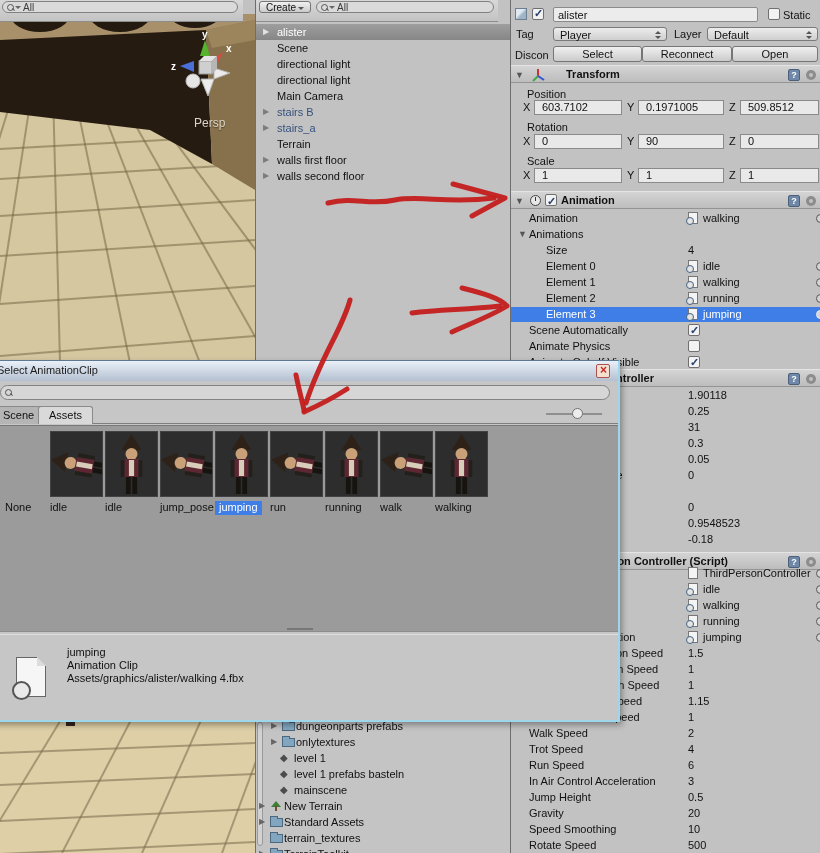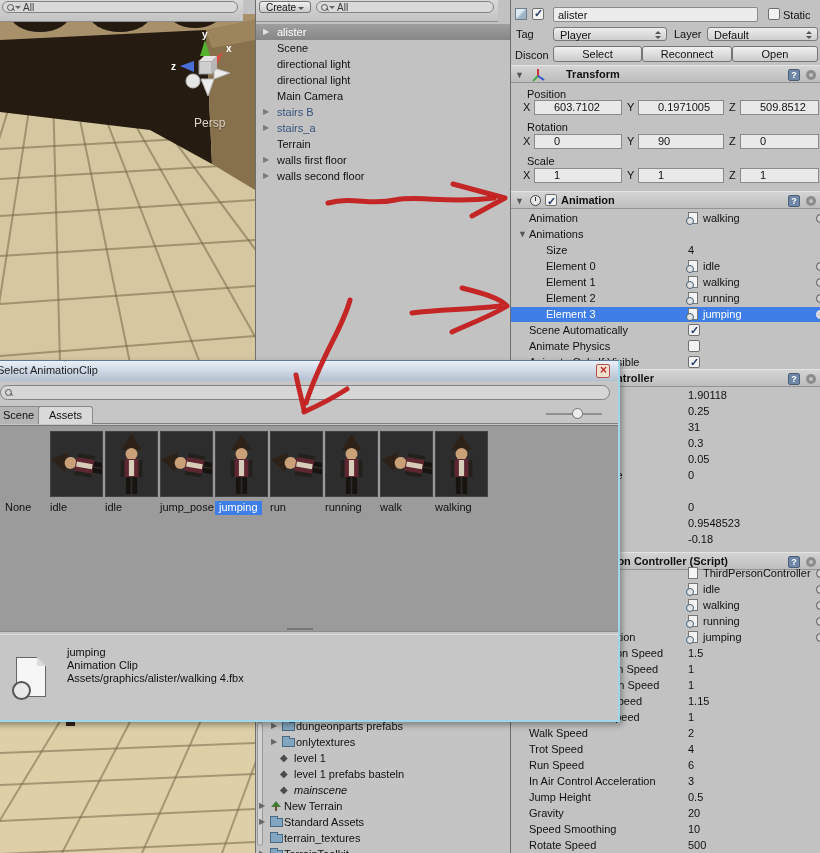--- a/index.html
+++ b/index.html
@@ -55,21 +55,21 @@
 .clock-ico::after{content:"";position:absolute;left:4px;top:1px;width:1px;height:4px;background:#333}
 .axes-ico{position:absolute;left:20px;top:2px}
 .insp-row{position:absolute;left:0;right:0;height:15px;line-height:15px}
 .insp-row.sel{background:var(--accent);color:#fff}
 .insp-row .lab,.insp-row .val{position:absolute;top:0;white-space:nowrap}
 .fold-arrow{position:absolute;top:1px;font-size:9px;color:#555;line-height:13px}
 .page{position:absolute;top:1px;width:10px;height:12px;background:#f4f4f4;border:1px solid #777}
 .page.clip-page::after{content:"";position:absolute;left:-3px;bottom:-2px;width:6px;height:6px;border-radius:50%;background:#e4e4e4;border:1px solid #45627e}
 .sel-dot{position:absolute;right:-5px;top:3px;width:9px;height:9px;border:1px solid #555;border-radius:50%;background:#d4d4d4}
 .insp-row.sel .sel-dot{border-color:#eee}
-.axis-field{position:absolute;height:15px;background:#e9e9e9;border:1px solid #8a8a8a;padding:0 19px;line-height:13px;white-space:nowrap;overflow:hidden}
+.axis-field{position:absolute;height:15px;background:#e9e9e9;border:1px solid #8a8a8a;padding:0 7px;line-height:13px;white-space:nowrap;overflow:hidden}
 
 #clip-dialog{position:absolute;left:-10px;top:360px;width:630px;height:362px;background:#c6c6c6;border:2px solid #9ed6ec;border-top:1px solid #5e7890;z-index:50;box-shadow:2px 3px 6px rgba(0,0,0,.35)}
 #dlg-title{position:absolute;left:5px;right:0;top:0;height:20px;background:linear-gradient(#e9f0f9,#b4c0d0);line-height:19px;padding-left:0px;color:#1c1c1c}
 #dlg-close{position:absolute;right:8px;top:3px;width:14px;height:14px;background:#f3e0ce;border:1px solid #b05050;border-radius:2px;color:#c22a2a;font-weight:bold}
 #dlg-close::after{content:"×";position:absolute;left:3px;top:-2px;font-size:12px}
 #dlg-search{position:absolute;left:8px;right:8px;top:24px;height:15px;border:1px solid #828282;border-radius:8px;background:#d6d6d6}
 #dlg-tabs{position:absolute;left:0;right:0;top:44px;height:19px;border-bottom:1px solid #7e7e7e}
 .dtab{position:absolute;top:1px;height:18px;padding:2px 10px 0;background:#b5b5b5;border:1px solid #8a8a8a;border-bottom:none;border-radius:3px 3px 0 0}
 .dtab.active{background:#d9d9d9}
 #dlg-slider{position:absolute;right:16px;top:52px;width:56px;height:4px;border-top:2px solid #8f8f8f}
@@ -495,21 +495,21 @@
       <div class="pj-row" style="top: 32px;">
         <span class="scene-ico" style="left: 24px;">◆</span>
         <span class="pj-label" style="left: 38px;">level 1</span>
       </div>
       <div class="pj-row" style="top: 48px;">
         <span class="scene-ico" style="left: 24px;">◆</span>
         <span class="pj-label" style="left: 38px;">level 1 prefabs basteln</span>
       </div>
       <div class="pj-row" style="top: 64px;">
         <span class="scene-ico" style="left: 24px;">◆</span>
-        <span class="pj-label" style="left: 38px; font-style: italic;">mainscene</span>
+        <span class="pj-label" style="left: 38px;">mainscene</span>
       </div>
       <div class="pj-row" style="top: 80px;">
         <span class="pj-arrow" style="left: 3px;">▶</span>
         <span class="terrain-ico" style="left: 14px;"></span>
         <span class="pj-label" style="left: 28px;">New Terrain</span>
       </div>
       <div class="pj-row" style="top: 96px;">
         <span class="pj-arrow" style="left: 3px;">▶</span>
         <span class="folder-ico" style="left: 14px;"></span>
         <span class="pj-label" style="left: 28px; text-align: right;">Standard Assets</span>

